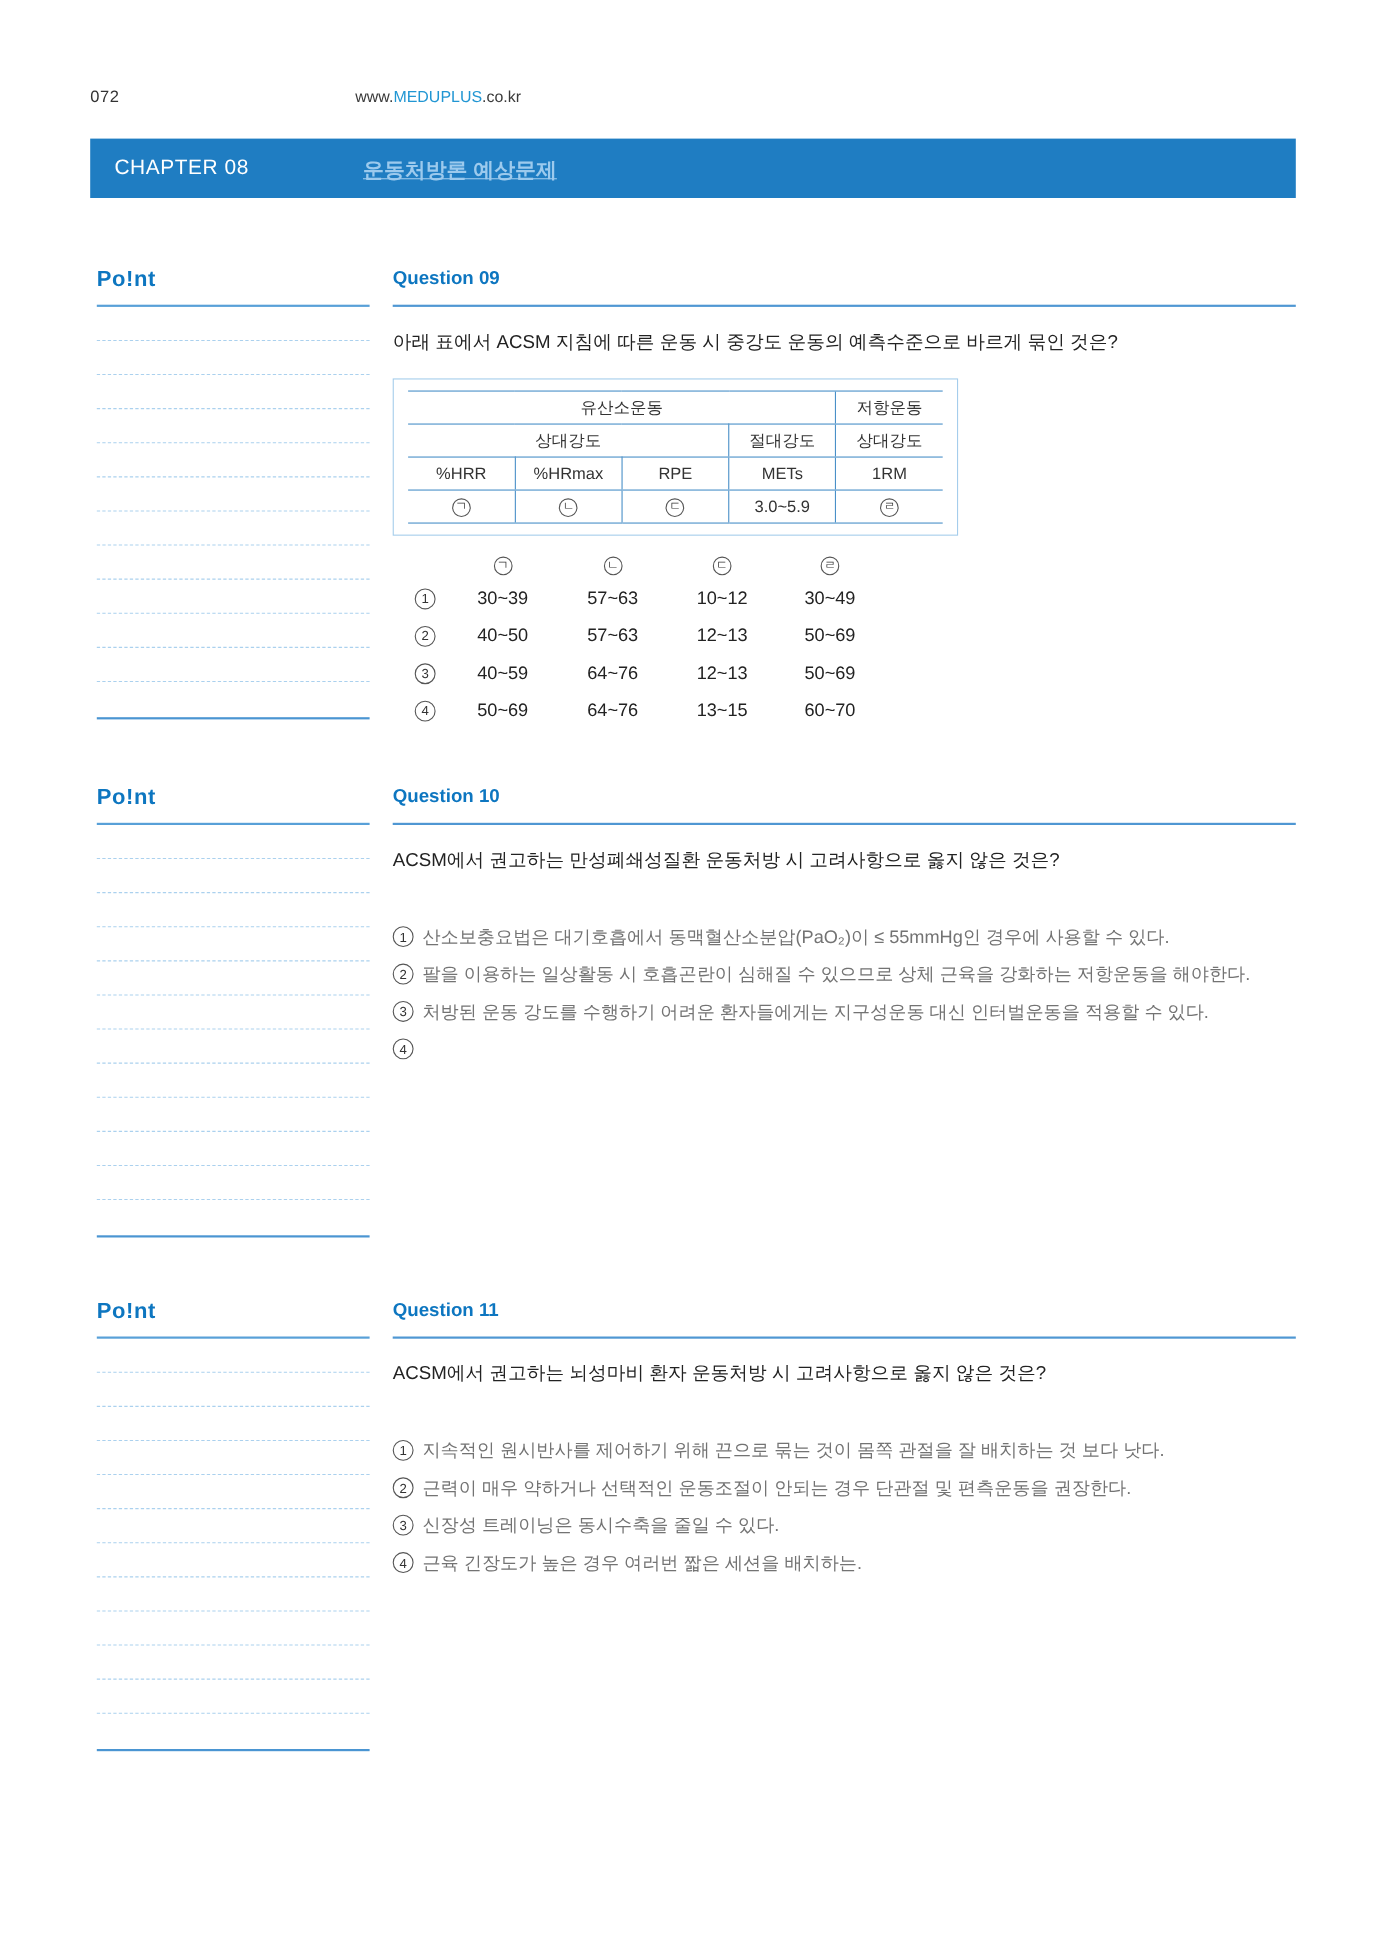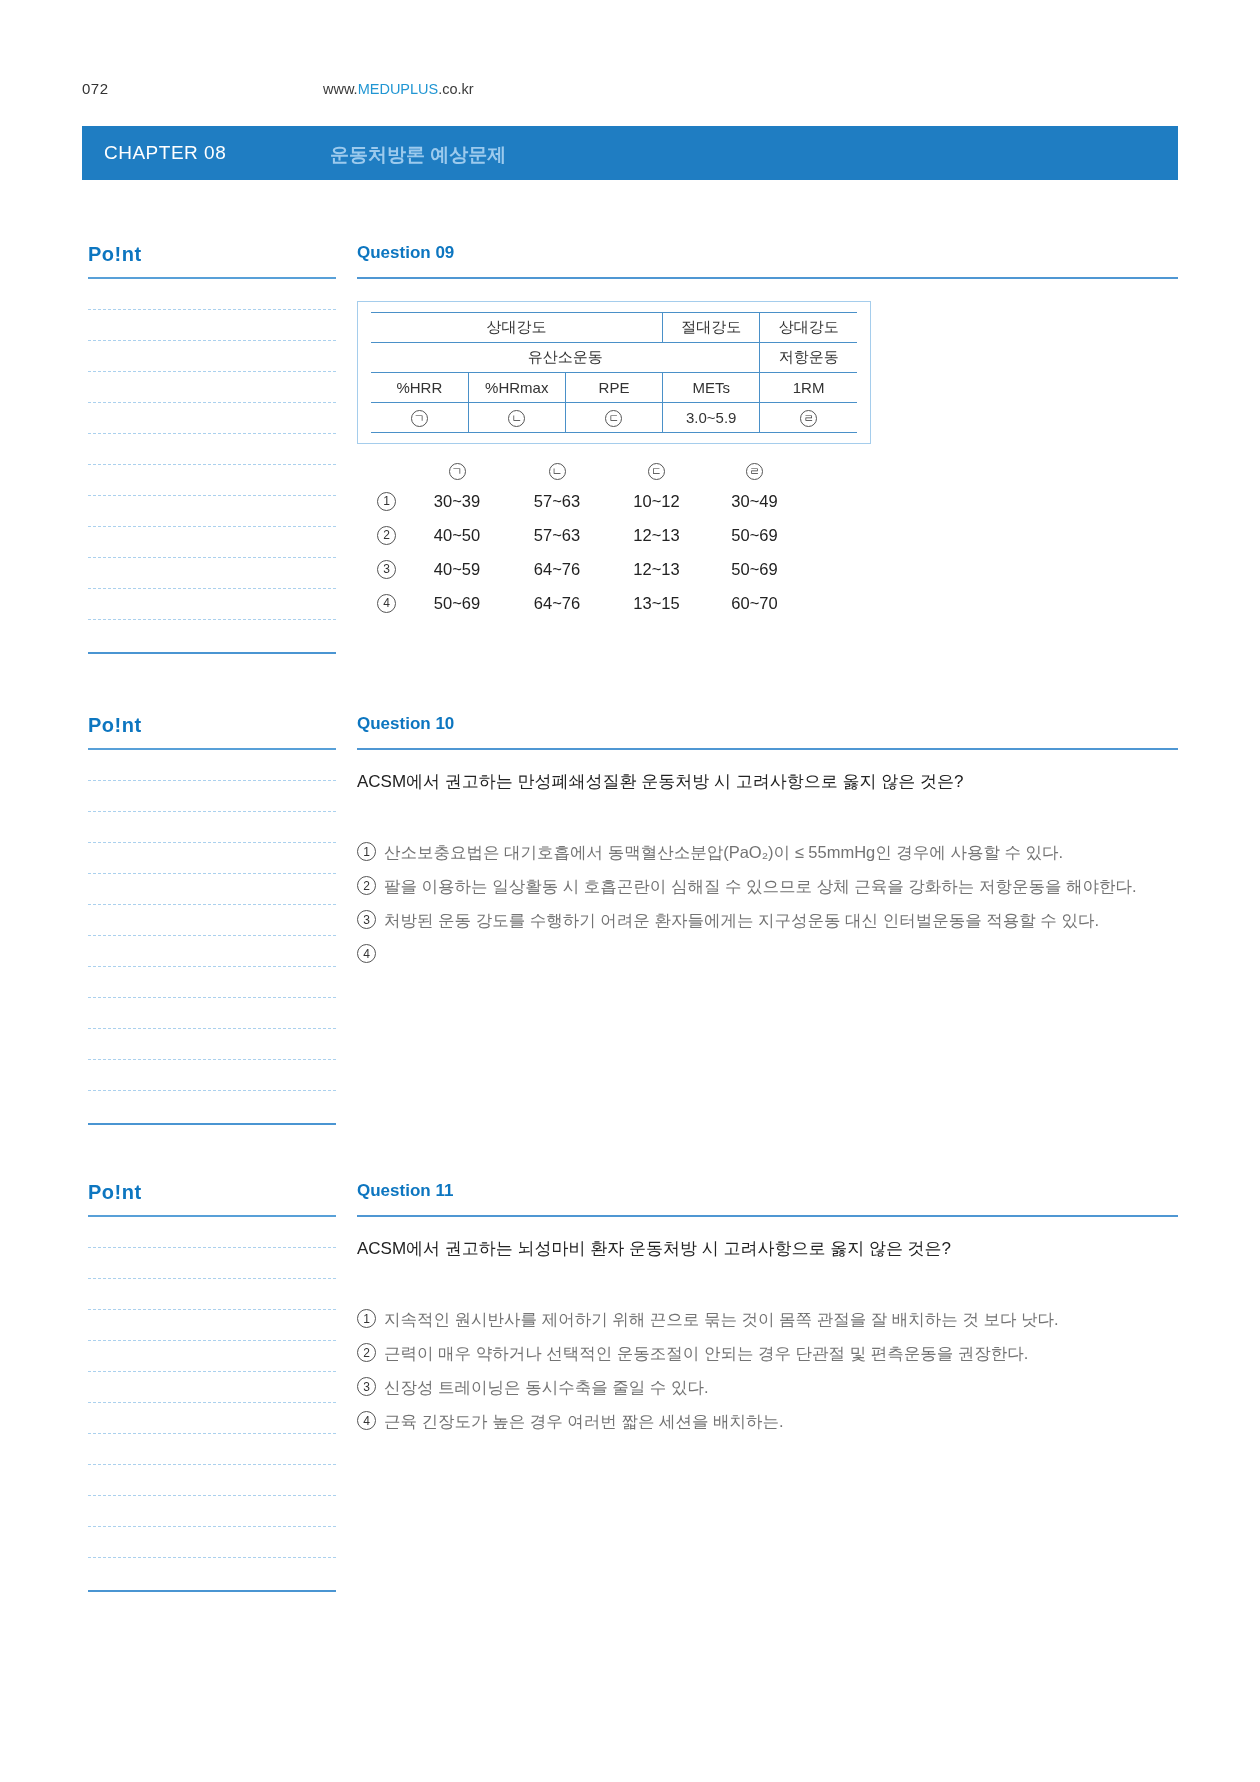--- a/index.html
+++ b/index.html
@@ -16,21 +16,21 @@
   .siteurl .brand { color:#2196d3; }
   
   .banner {
     position:absolute; top:126px; left:82px; width:1096px; height:54px;
     background:#1f7dc2;
   }
   .banner .chapter {
     position:absolute; left:22px; top:16px; font-size:19px; color:#ffffff; letter-spacing:0.5px;
   }
   .banner .btitle {
-    position:absolute; left:248px; top:16px; font-size:19px; font-weight:bold; color:#9ccaed;
+    position:absolute; left:248px; top:16px; font-size:19px; font-weight:bold; color:#9ccaed;text-decoration:underline;
   }
   
   .point { position:absolute; left:88px; width:248px; }
   .point-title { font-size:20px; font-weight:bold; color:#0d76c0; height:23px; line-height:23px; letter-spacing:0.5px; }
   .point-rule { border-top:2px solid #58a0d8; margin-top:11px; }
   .nl { height:30px; border-bottom:1px dashed #abd1ee; }
   .point-close { border-top:2px solid #4a95d2; margin-top:32px; }
   
   .q { position:absolute; left:357px; width:821px; }
   .q-label { margin:0; font-size:17px; font-weight:bold; color:#0d76c0; height:20px; line-height:20px; }
@@ -133,39 +133,40 @@
       <div class="nl"></div>
       <div class="nl"></div>
       <div class="nl"></div>
       <div class="nl"></div>
     <div class="point-close"></div>
   </aside>
 
   <section class="q" style="top:243px">
     <h2 class="q-label">Question 09</h2>
     <div class="q-rule"></div>
+    <p class="q-text">아래 표에서 ACSM 지침에 따른 운동 시 중강도 운동의 예측수준으로 바르게 묶인 것은?</p>
 
     <div class="qtable-box">
       <table class="qtable">
         <colgroup>
             <col style="width:20%">
             <col style="width:20%">
             <col style="width:20%">
             <col style="width:20%">
             <col style="width:20%">
           </colgroup>
         <tbody>
           <tr>
+            <td colspan="4">유산소운동</td>
+            <td class="bl">저항운동</td>
+          </tr>
+          <tr>
             <td colspan="3">상대강도</td>
             <td class="bl">절대강도</td>
             <td class="bl">상대강도</td>
-          </tr>
-          <tr>
-            <td colspan="4">유산소운동</td>
-            <td class="bl">저항운동</td>
           </tr>
           <tr>
             <td>%HRR</td>
             <td class="bl">%HRmax</td>
             <td class="bl">RPE</td>
             <td class="bl">METs</td>
             <td class="bl">1RM</td>
           </tr>
           <tr>
             <td><span class="circ sm">ㄱ</span></td>

